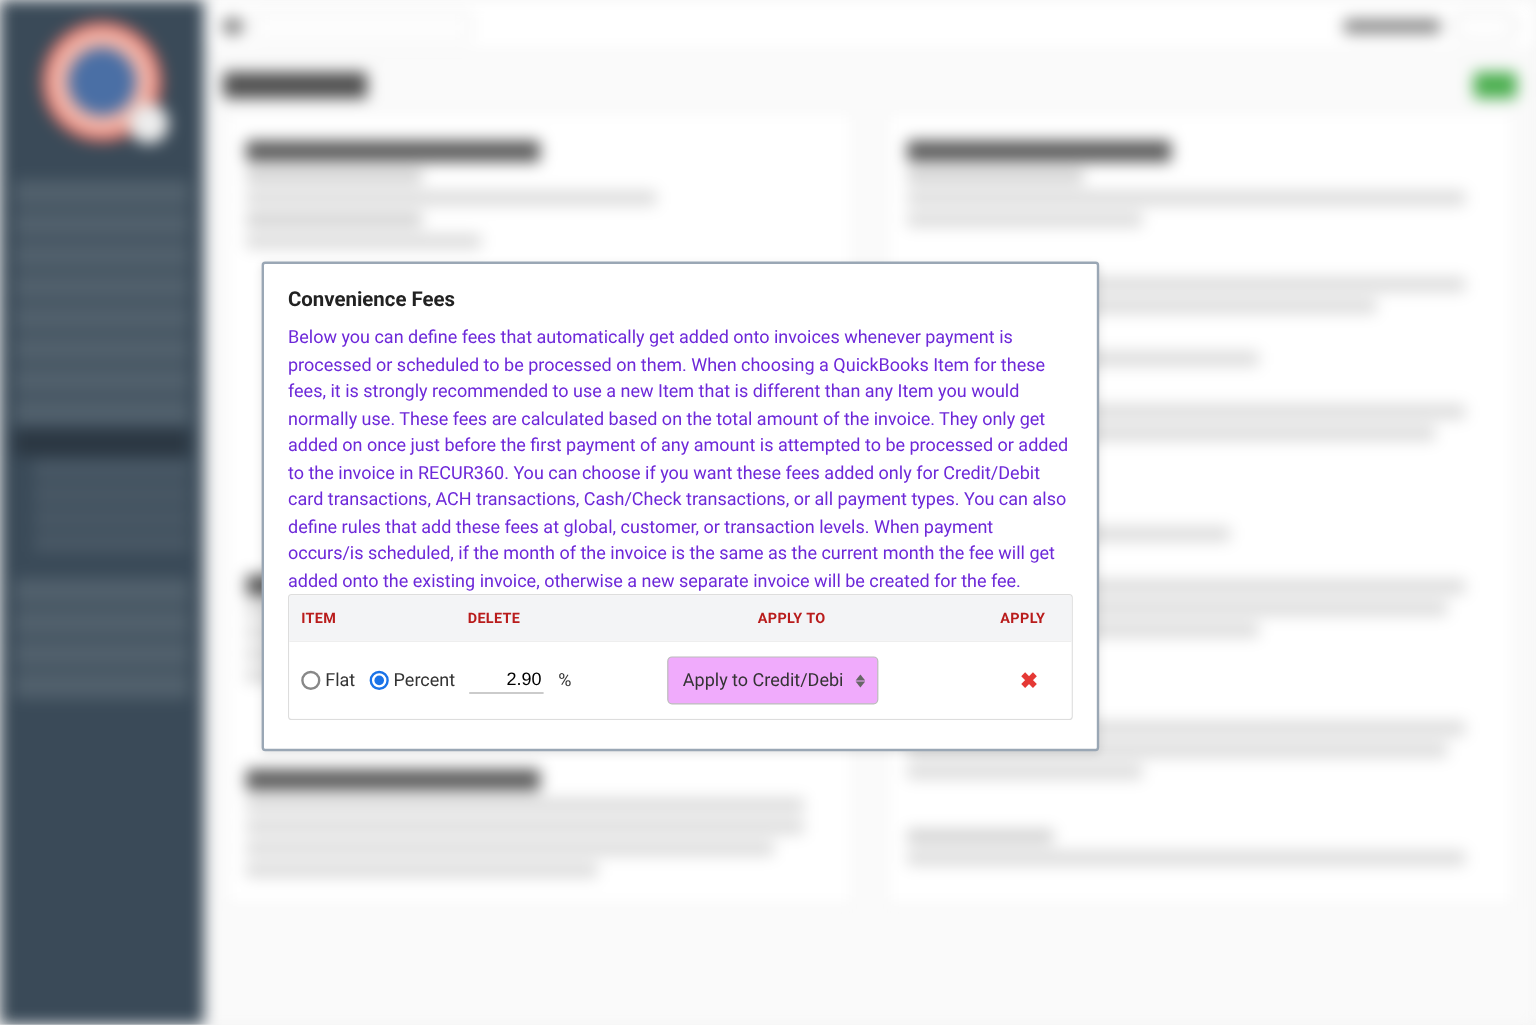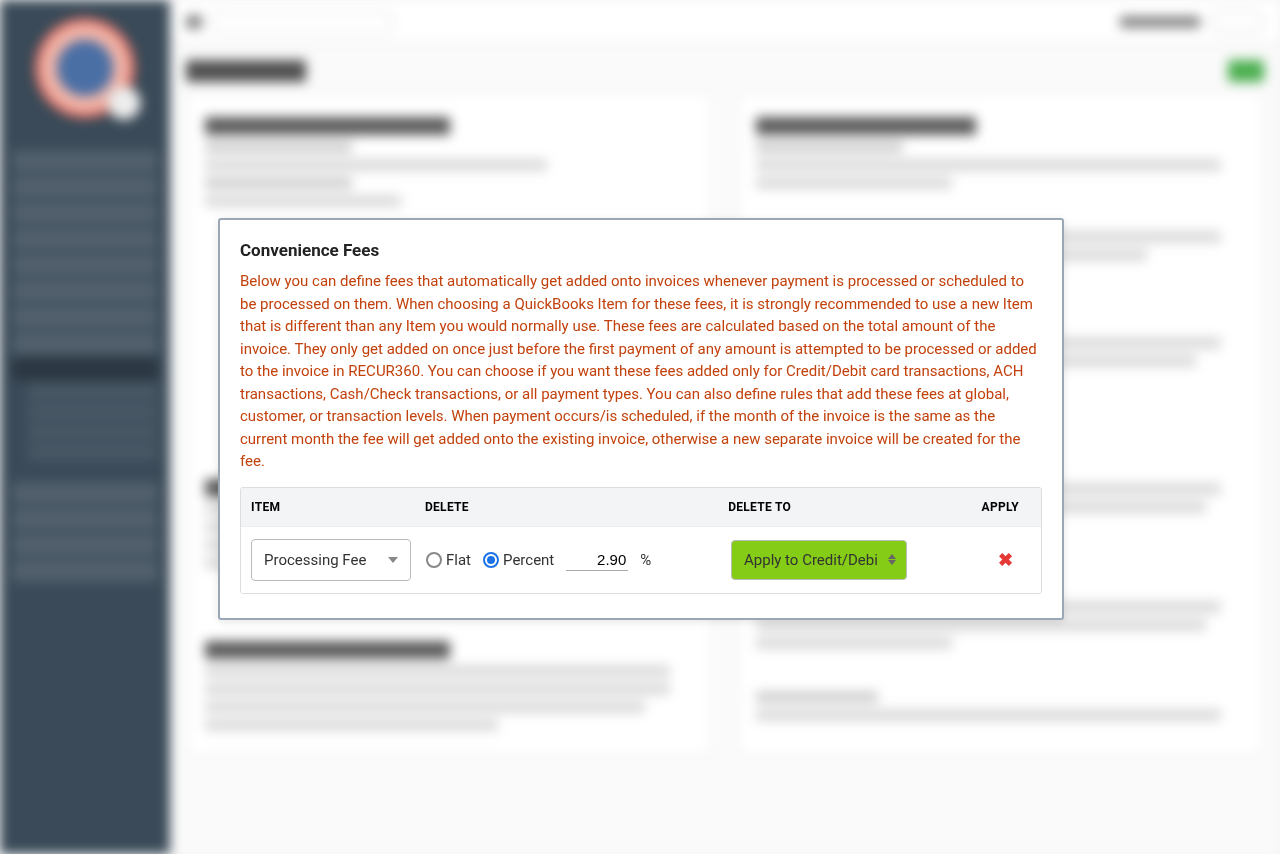--- a/index.html
+++ b/index.html
@@ -82,51 +82,51 @@
   }
   .bg-line{ height:12px;background:#999;border-radius:2px;margin:6px 0;opacity:0.35; }
   .bg-line.heading{ height:18px;background:#333;opacity:0.8;width:50%; }
   .bg-line.sub{ width:30%;opacity:0.45; }
 
   
   .modal {
     position: absolute;
     left: 218px;
     top: 218px;
-    width: 846px;
+    width: 698px;
     background: #fff;
     border: 2px solid #9aa7b5;
     border-radius: 3px;
     padding: 20px 20px 24px;
     box-shadow: 0 2px 8px rgba(0,0,0,0.1);
   }
   .modal-title {
     font-size: 17px;
     font-weight: 700;
     color: #222;
     margin-bottom: 10px;
   }
   .modal-desc {
     font-size: 15px;
     line-height: 1.5;
-    color: #c2410c;
-    margin-bottom: 14px;
+    color: #6d28d9;
+    margin-bottom: 0;
   }
   .fee-table {
     border: 1px solid #ddd;
     border-radius: 3px;
     overflow: hidden;
   }
   .fee-head {
     display: flex;
     background: #f3f4f6;
     padding: 12px 10px;
     font-size: 12px;
     font-weight: 700;
-    color: #000000;
+    color: #b91c1c;
     letter-spacing: 0.3px;
   }
   .col-item { width: 175px; }
   .col-amount { width: 305px; }
   .col-apply { width: 255px; }
   .col-delete { flex: 1; text-align: right; padding-right: 12px; }
 
   .fee-row {
     display: flex;
     align-items: center;
@@ -194,21 +194,21 @@
     outline: none;
     background: transparent;
   }
   .pct { font-size: 15px; color: #333; }
 
   .apply-select {
     width: 176px;
     height: 40px;
     border: 1px solid #bbb;
     border-radius: 4px;
-    background: #84cc16;
+    background: #f0abfc;
     display: flex;
     align-items: center;
     justify-content: space-between;
     padding: 0 10px 0 12px;
     font-size: 15px;
     color: #333;
     cursor: pointer;
     white-space: nowrap;
     overflow: hidden;
   }
@@ -347,31 +347,25 @@
 </div>
 
 <div class="modal">
   <div class="modal-title">Convenience Fees</div>
   <div class="modal-desc">Below you can define fees that automatically get added onto invoices whenever payment is processed or scheduled to be processed on them. When choosing a QuickBooks Item for these fees, it is strongly recommended to use a new Item that is different than any Item you would normally use. These fees are calculated based on the total amount of the invoice. They only get added on once just before the first payment of any amount is attempted to be processed or added to the invoice in RECUR360. You can choose if you want these fees added only for Credit/Debit card transactions, ACH transactions, Cash/Check transactions, or all payment types. You can also define rules that add these fees at global, customer, or transaction levels. When payment occurs/is scheduled, if the month of the invoice is the same as the current month the fee will get added onto the existing invoice, otherwise a new separate invoice will be created for the fee.</div>
 
   <div class="fee-table">
     <div class="fee-head">
       <div class="col-item">ITEM</div>
       <div class="col-amount">DELETE</div>
-      <div class="col-apply">DELETE TO</div>
+      <div class="col-apply">APPLY TO</div>
       <div class="col-delete">APPLY</div>
     </div>
 
     <div class="fee-row">
-      <div class="col-item">
-        <div class="item-select">
-          <span>Processing Fee</span>
-          <span class="caret"></span>
-        </div>
-      </div>
 
       <div class="col-amount">
         <div class="amount-group">
           <label class="radio-wrap">
             <span class="radio-circle"></span>
             <span>Flat</span>
           </label>
           <label class="radio-wrap">
             <span class="radio-circle selected"></span>
             <span>Percent</span>

